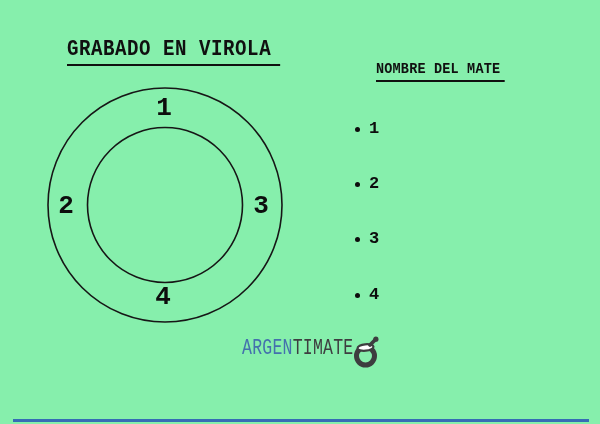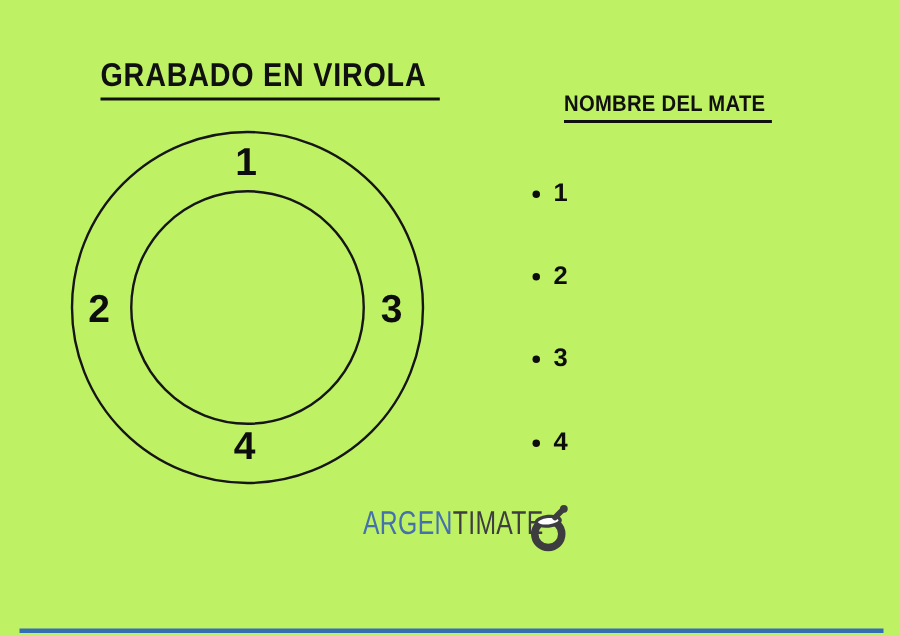--- a/index.html
+++ b/index.html
@@ -6,21 +6,22 @@
   html, body { width: 600px; height: 424px; }
   body {
     font-family: "Liberation Sans", sans-serif;
     background: #ffffff;
     position: relative;
     overflow: hidden;
   }
   .page {
     position: absolute;
     inset: 0;
-    background: #bef264;
+    background: #86efac;
+    font-family: Liberation Mono, monospace;
   }
   
   .main-title {
     position: absolute;
     left: 67px;
     top: 37px;
     font-size: 22px;
     font-weight: bold;
     color: #101010;
     letter-spacing: 0.6px;

